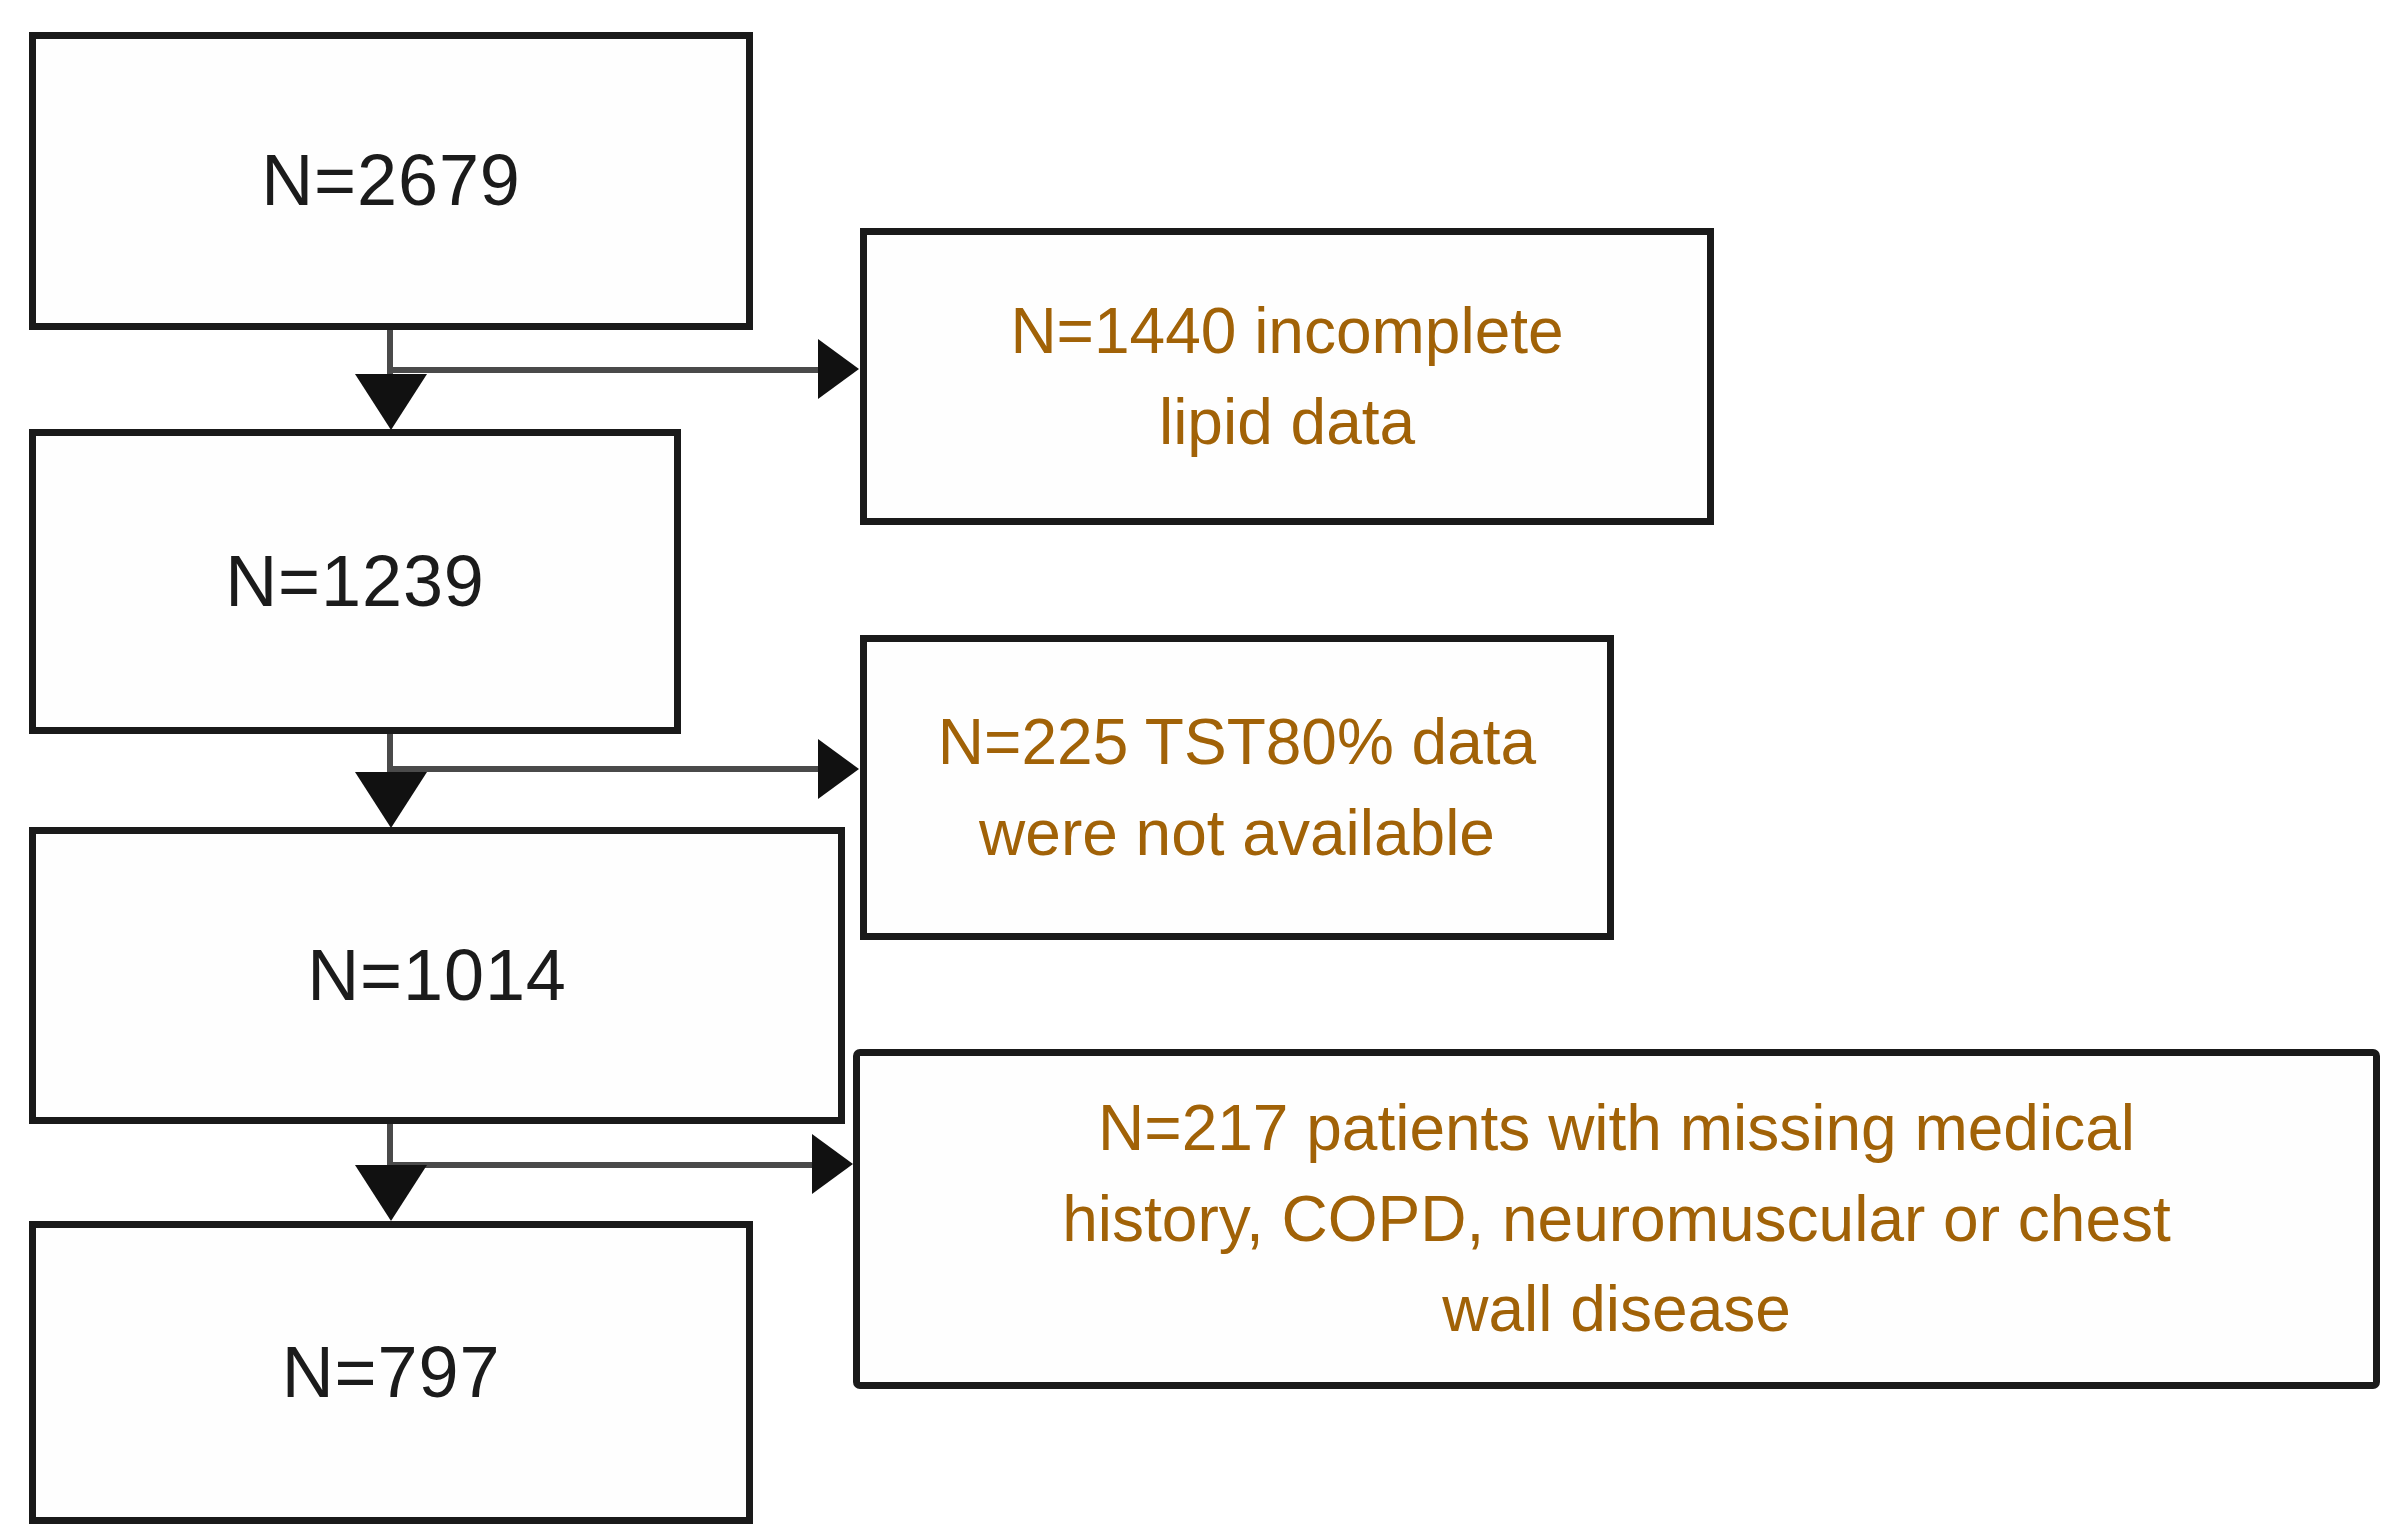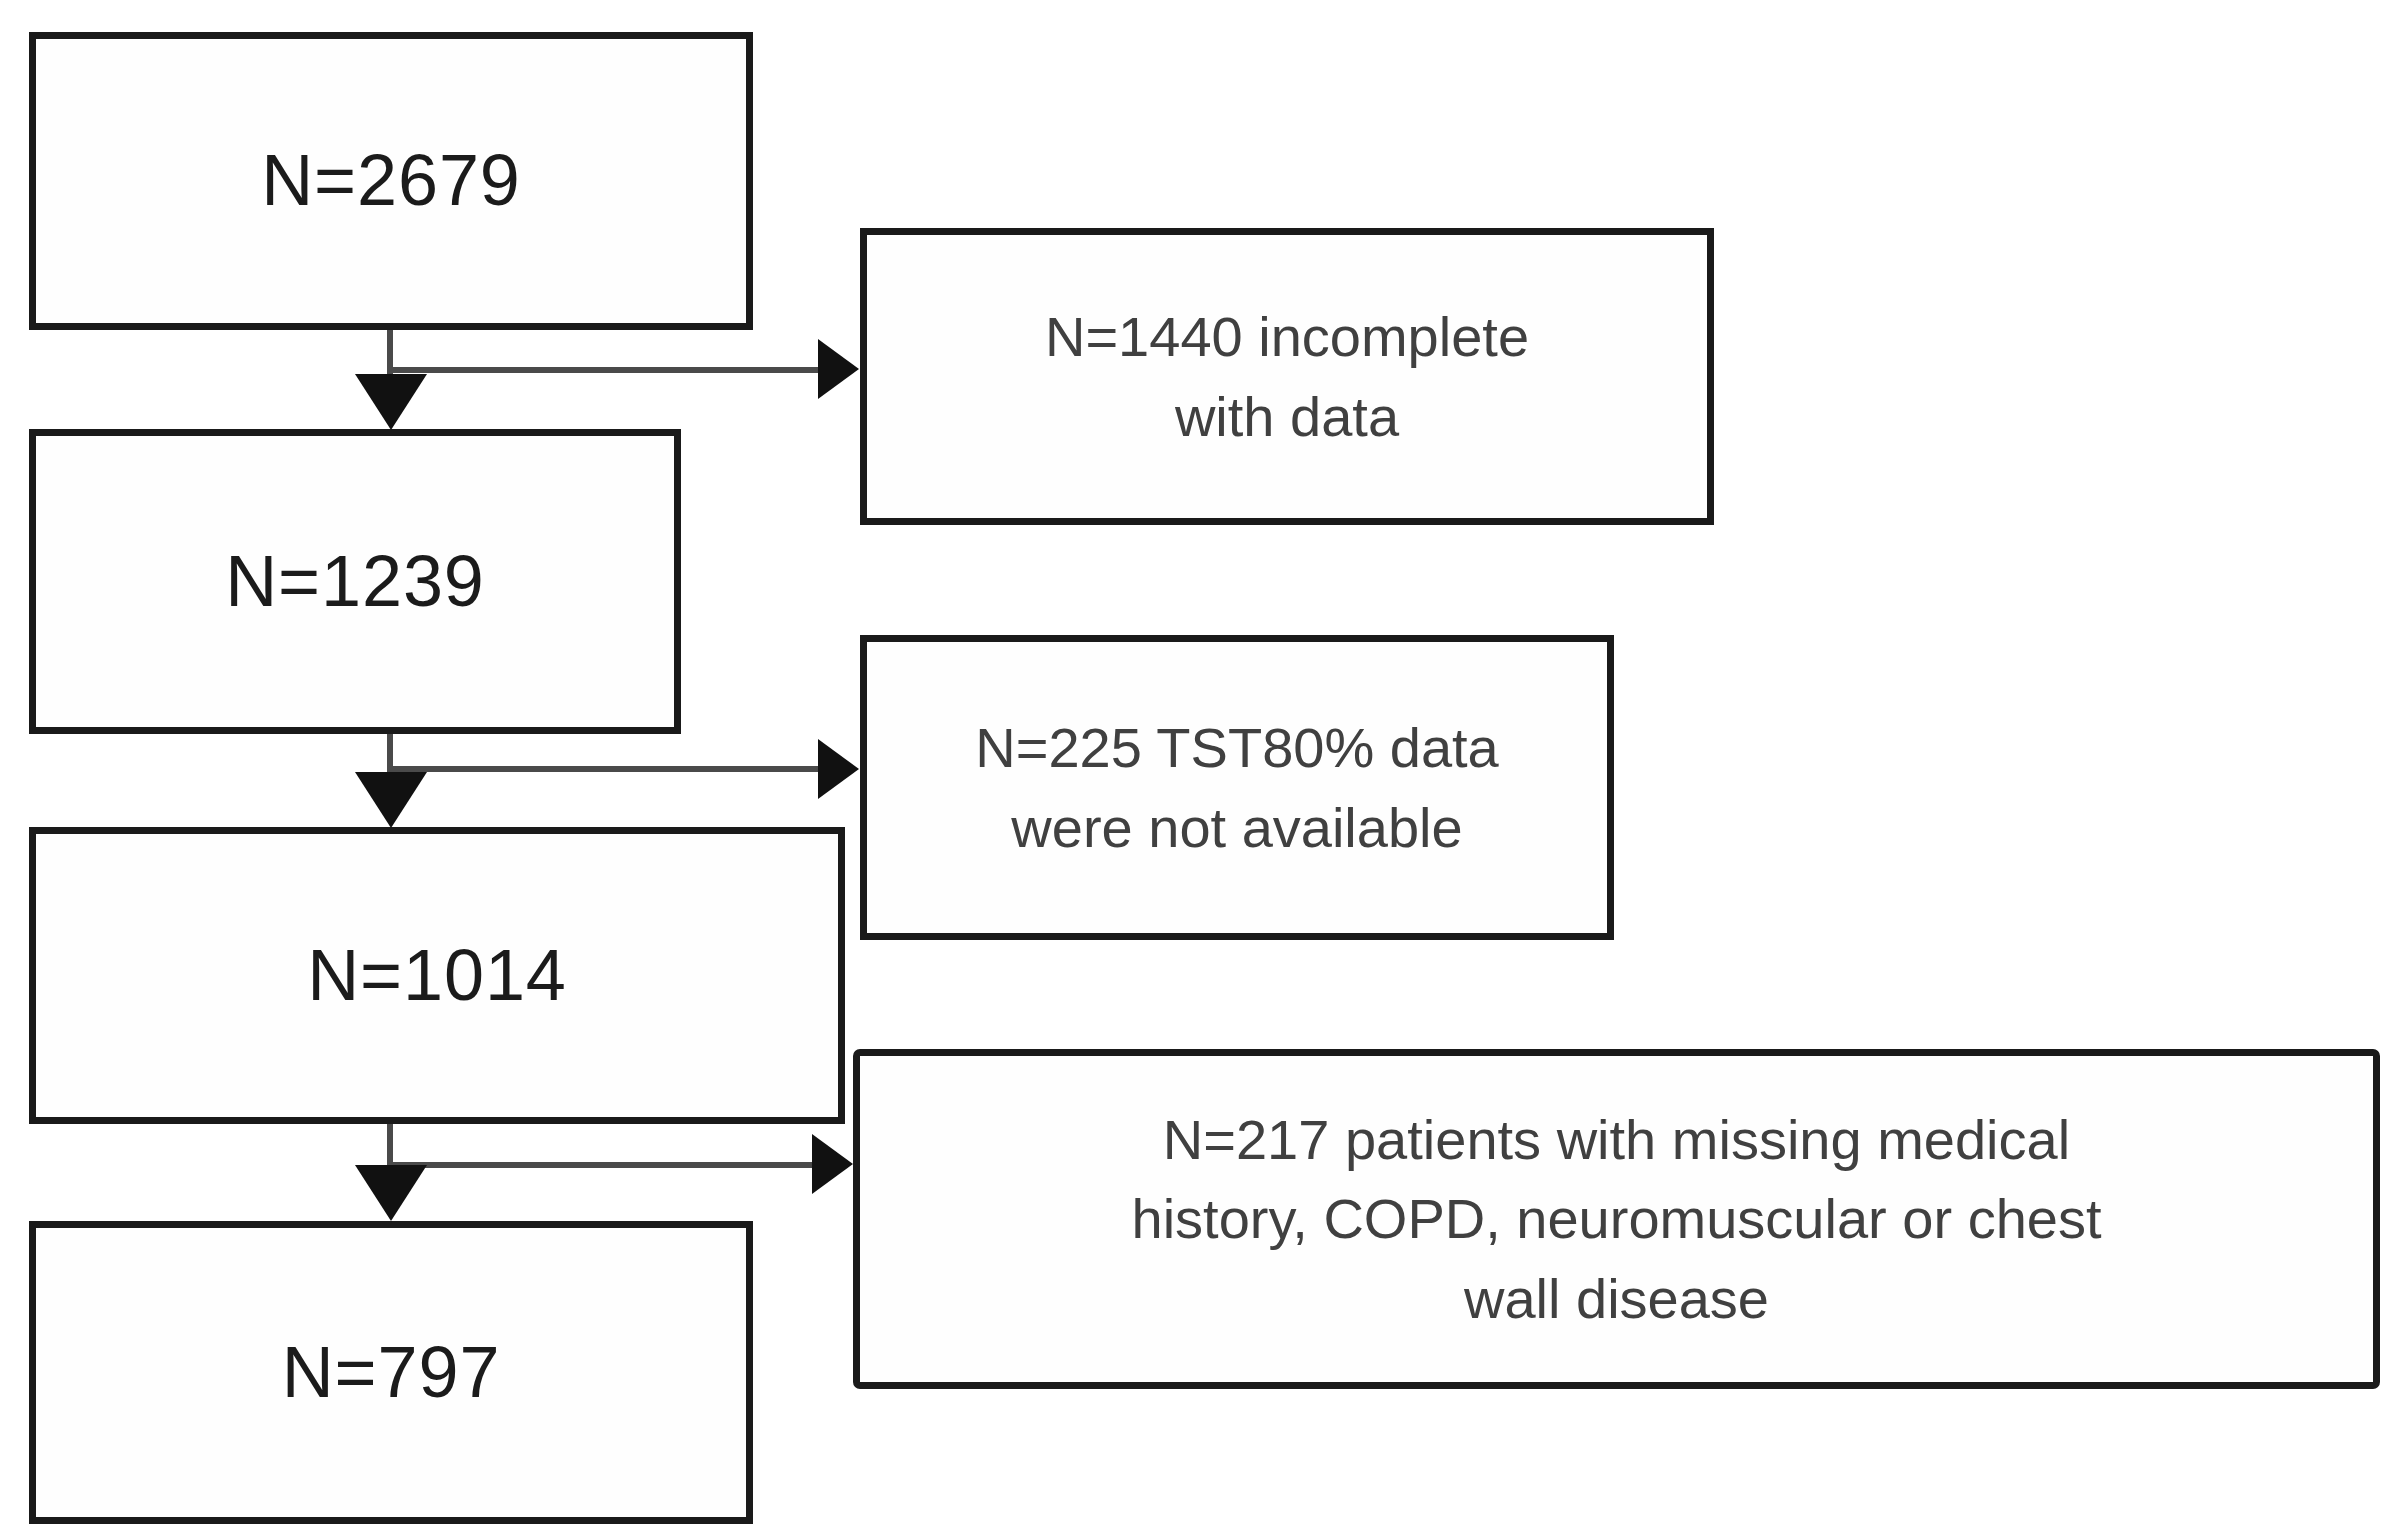--- a/index.html
+++ b/index.html
@@ -27,23 +27,23 @@
     justify-content: center;
     text-align: center;
   }
   .cohort-label {
     font-size: 72px;
     line-height: 1.1;
     color: #1b1b1b;
     letter-spacing: 0.9px;
   }
   .excl-line {
-    font-size: 56px;
+    font-size: 64px;
     line-height: 1.42;
-    color: #404040;
+    color: #a16207;
     white-space: nowrap;
   }
   
   .b1 { left: 29px;  top: 32px;   width: 724px;  height: 298px; }
   .b2 { left: 29px;  top: 429px;  width: 652px;  height: 305px; }
   .b3 { left: 29px;  top: 827px;  width: 816px;  height: 297px; }
   .b4 { left: 29px;  top: 1221px; width: 724px;  height: 303px; }
   
   .ra { left: 860px; top: 228px;  width: 854px;  height: 297px; }
   .rb { left: 860px; top: 635px;  width: 754px;  height: 305px; }
@@ -102,21 +102,21 @@
   </div>
   <div class="box b3">
     <span class="cohort-label">N=1014</span>
   </div>
   <div class="box b4">
     <span class="cohort-label">N=797</span>
   </div>
 
   <div class="box ra">
     <span class="excl-line">N=1440 incomplete</span>
-    <span class="excl-line">with data</span>
+    <span class="excl-line">lipid data</span>
   </div>
   <div class="box rb">
     <span class="excl-line">N=225 TST80% data</span>
     <span class="excl-line">were not available</span>
   </div>
   <div class="box rc">
     <span class="excl-line">N=217 patients with missing medical</span>
     <span class="excl-line">history, COPD, neuromuscular or chest</span>
     <span class="excl-line">wall disease</span>
   </div>

